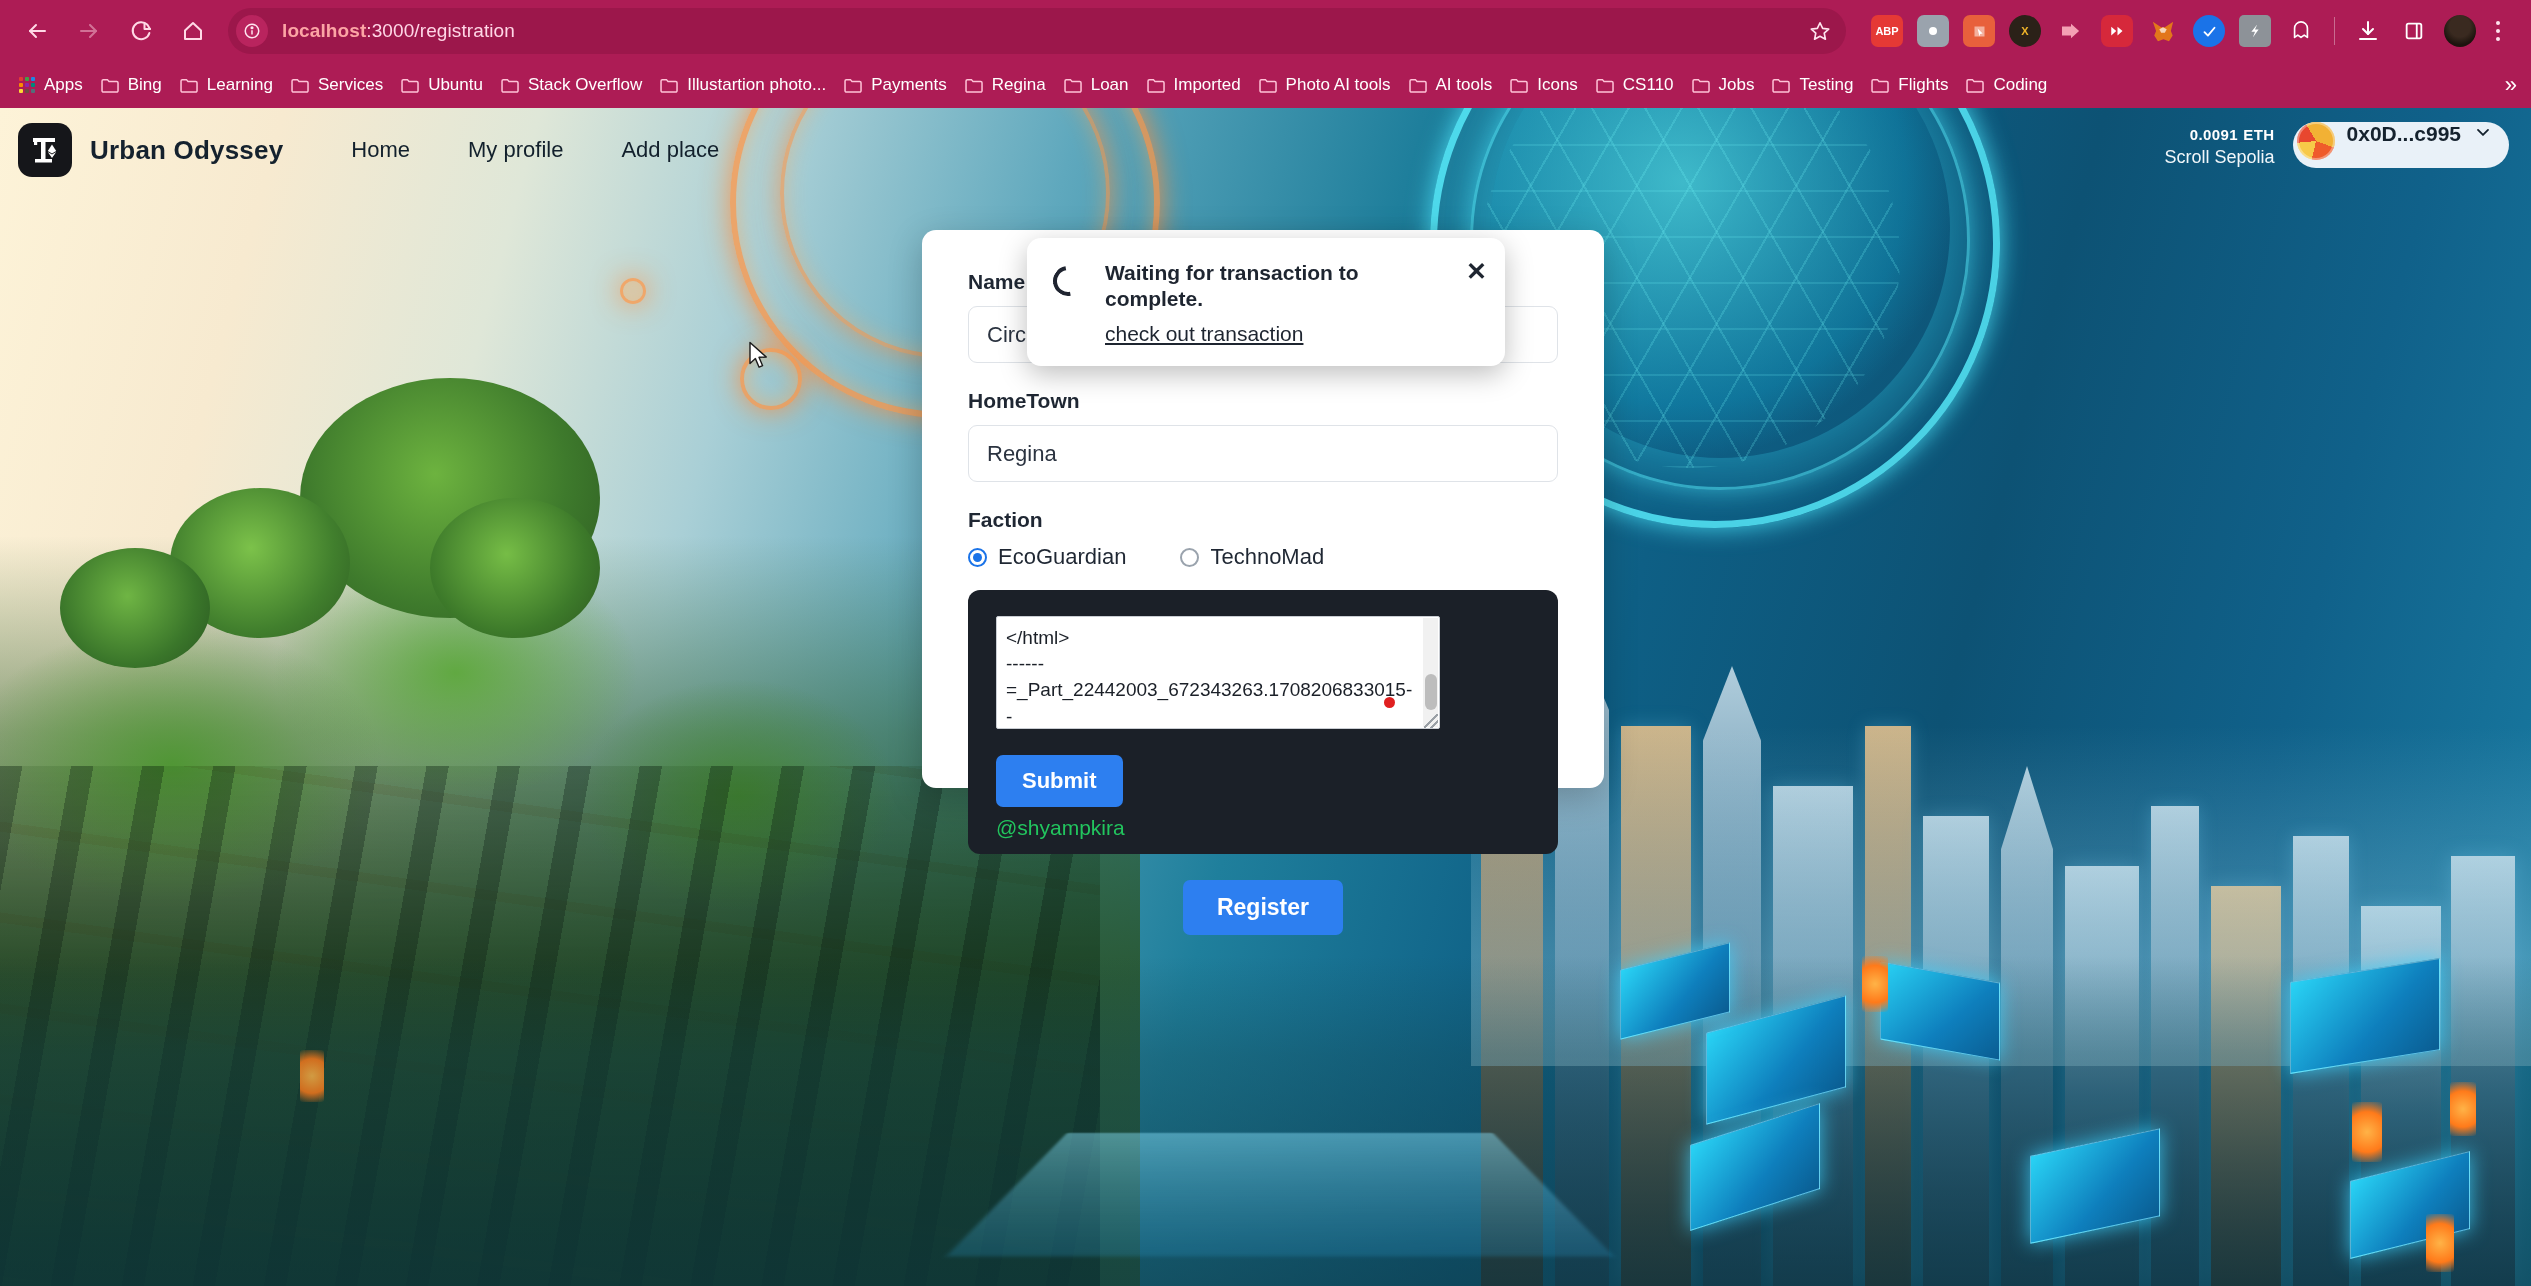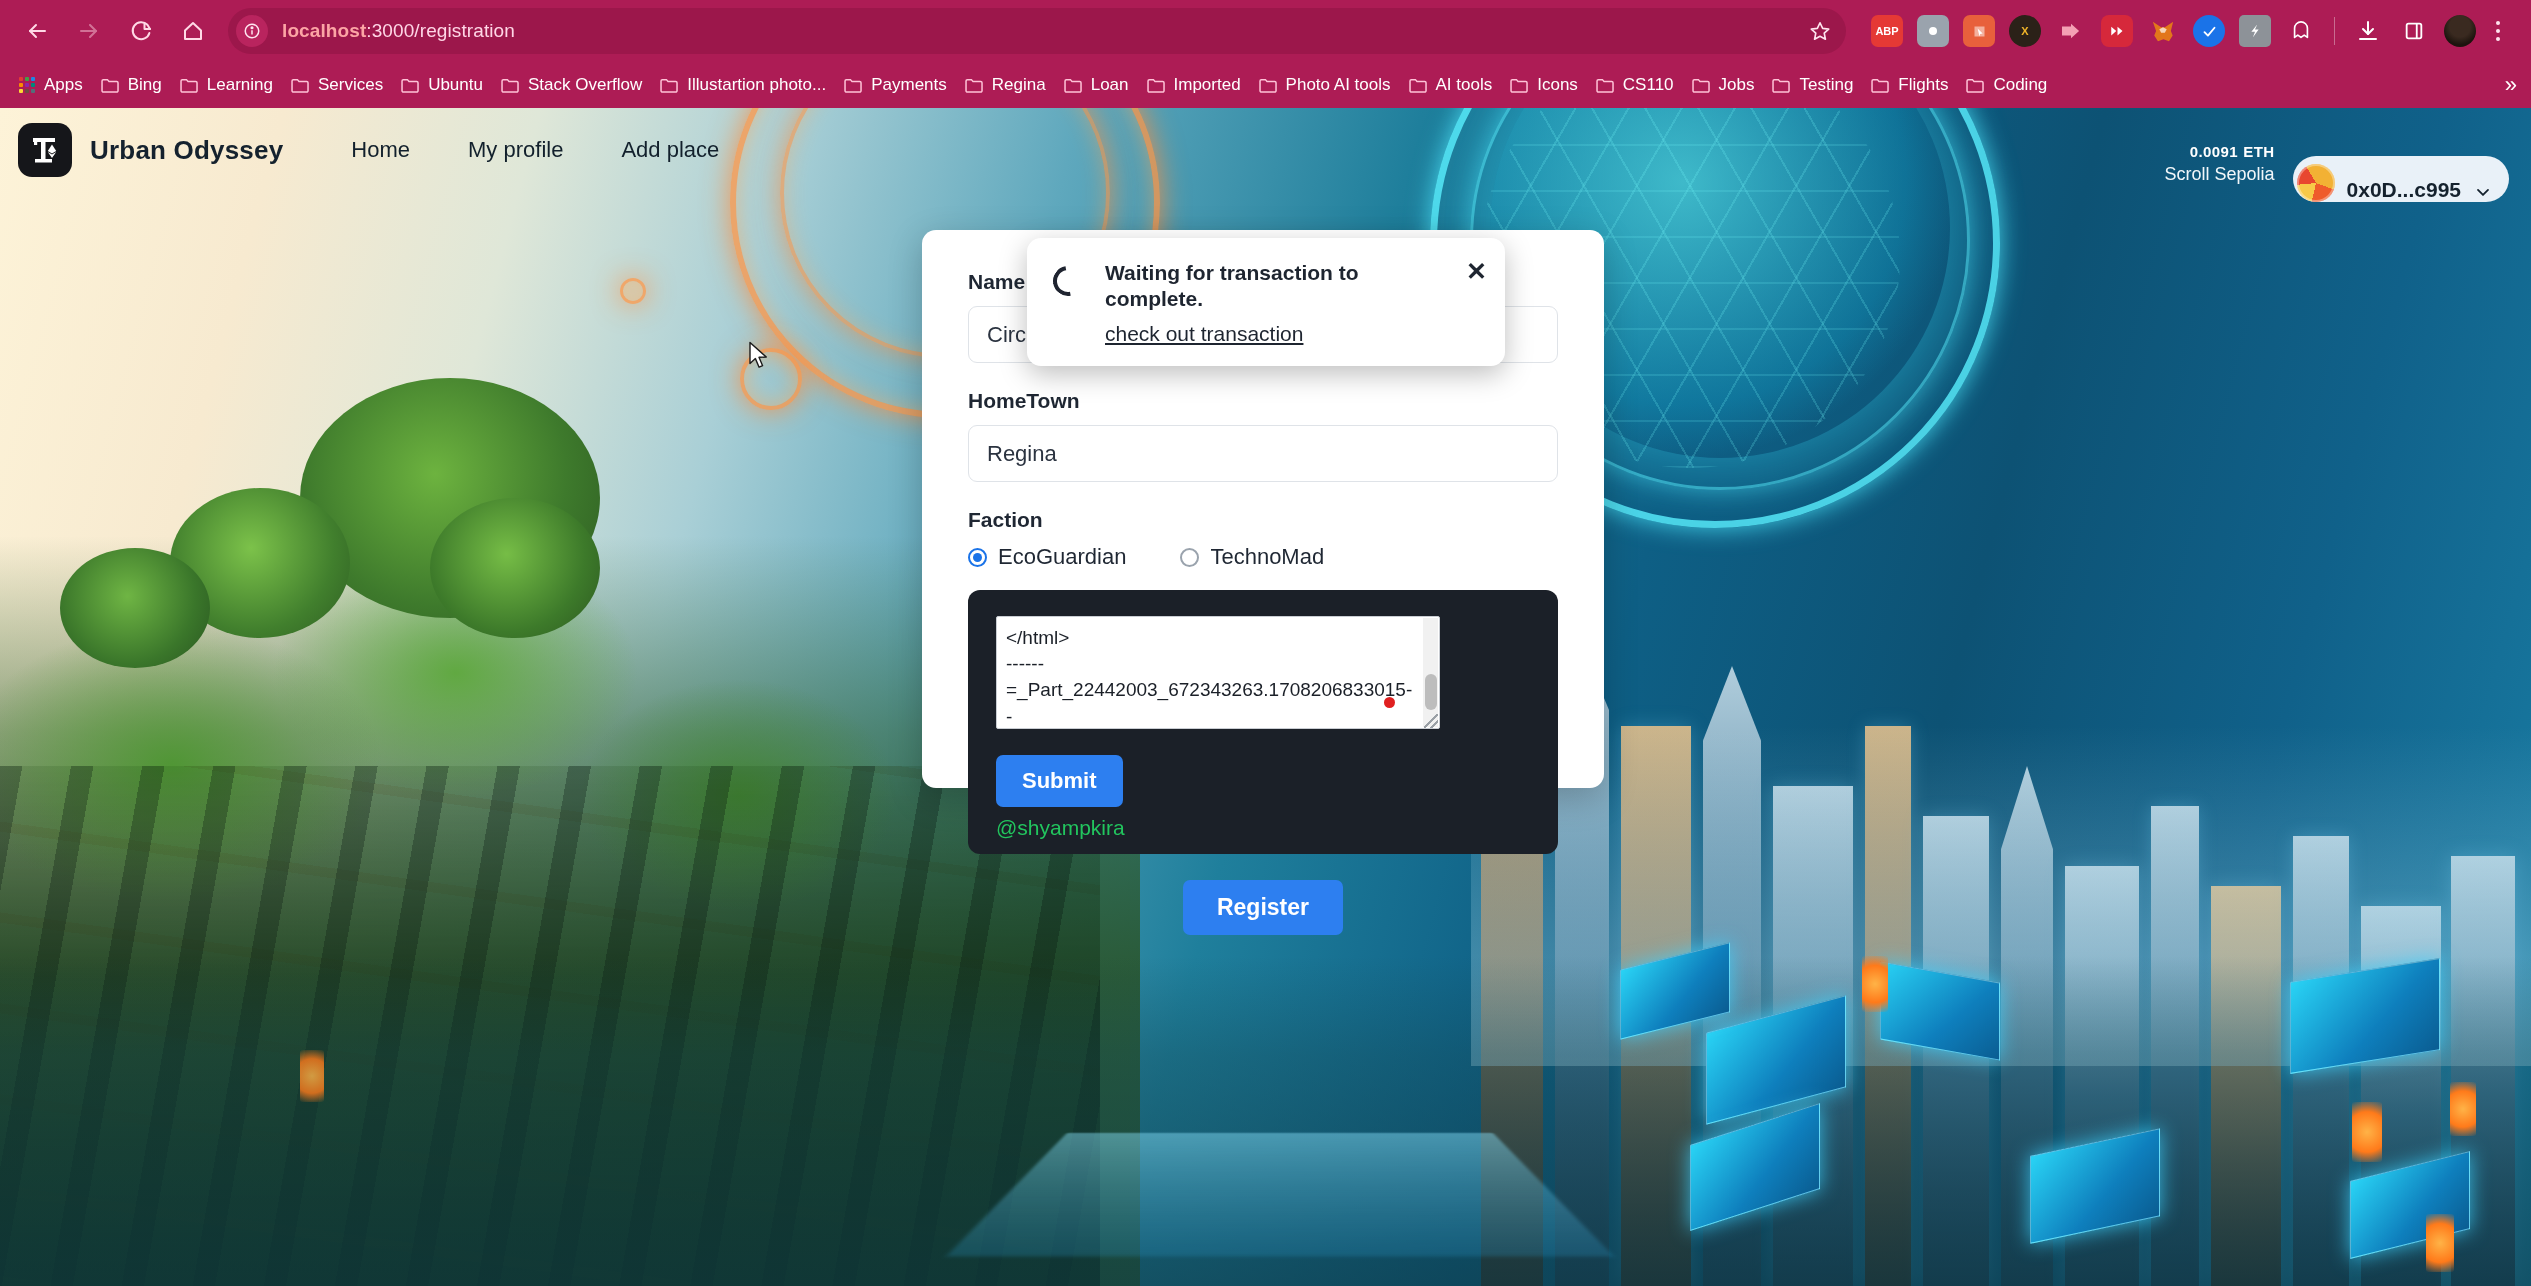--- a/index.html
+++ b/index.html
@@ -238,23 +238,23 @@
   }
   .wallet-zone {
     position: absolute; right: 22px; top: 14px;
     display: flex; align-items: center; gap: 18px;
   }
   .bal { text-align: right; line-height: 1.25; }
   .bal-top { font-size: 19px; font-weight: 700; color: #ffffff; }
   .bal-top span { font-size: 15px; letter-spacing: .4px; }
   .bal-net { font-size: 18px; color: #f2f7fa; }
   .acct-pill {
-    display: flex; align-items: flex-end; gap: 12px;
+    display: flex; align-items: flex-start; gap: 12px;
     background: #e9f1f8; border-radius: 26px;
-    height: 46px; padding: 0 16px 0 4px; margin-top: 34px;
+    height: 46px; padding: 0 16px 0 4px;
   }
   .jazz {
     width: 38px; height: 38px; border-radius: 50%;
     background:
       conic-gradient(from 20deg, #f2b134 0 25%, #ef5b2b 0 48%, #f7c948 0 68%, #e8472f 0 86%, #f2b134 0 100%);
     flex: 0 0 auto;
     box-shadow: inset 0 0 0 2px rgba(255,255,255,.35);
   }
   .acct-addr { font-size: 21px; font-weight: 700; color: #15222e; }
   .chev { color: #15222e; display: flex; }

